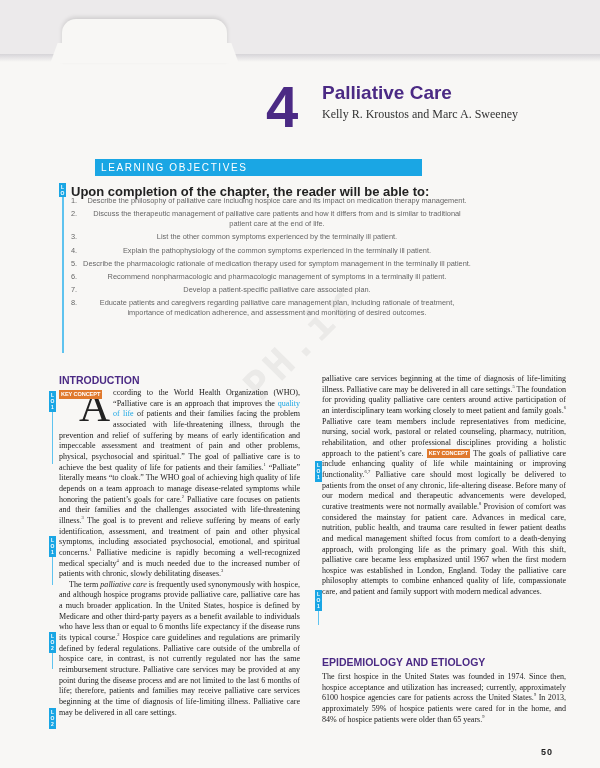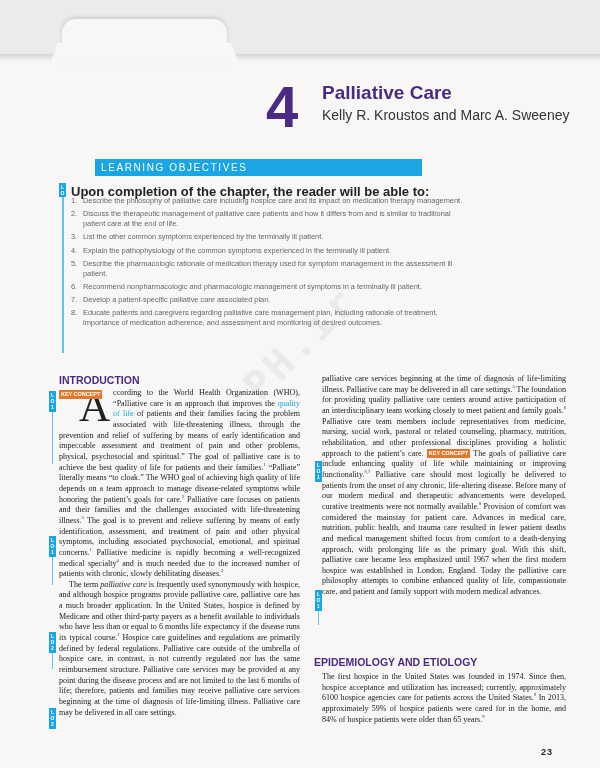--- a/index.html
+++ b/index.html
@@ -12,37 +12,37 @@
     background: linear-gradient(#d6d4d8, #f8f7f5); }
   .tab { position: absolute; left: 62px; top: 19px; width: 165px; height: 44px; background: #f8f7f5;
     border-radius: 14px 14px 0 0; z-index: 2; box-shadow: 0 -2px 4px rgba(0,0,0,0.12); }
   .tab::before { content:""; position:absolute; left:-8px; bottom:0; width:12px; height:20px; background:#f8f7f5; transform: skewX(-20deg); }
   .tab::after { content:""; position:absolute; right:-8px; bottom:0; width:12px; height:20px; background:#f8f7f5; transform: skewX(20deg); }
 
   .chapter-num { position: absolute; left: 266px; top: 78px; font-family: "Liberation Sans", sans-serif; font-weight: bold;
     font-size: 58px; color: #4b2a84; line-height: 1; letter-spacing: -2px; }
   .chapter-title { position: absolute; left: 322px; top: 82px; font-family: "Liberation Sans", sans-serif; font-weight: bold;
     font-size: 19px; color: #4b2a84; }
-  .chapter-authors { position: absolute; left: 322px; top: 107px; font-family: Liberation Sans, sans-serif;
-    font-size: 14px; color: #333; }
+  .chapter-authors { position: absolute; left: 322px; top: 107px; font-family: Liberation Serif, serif;
+    font-size: 12px; color: #333; }
 
   
   .lo-box { position: absolute; left: 59px; top: 159px; width: 363px; padding-left: 36px; }
   .lo-banner { background: #1aa6e4; height: 17px; color: #fff; font-family: "Liberation Sans", sans-serif;
     font-size: 10px; letter-spacing: 1.6px; padding: 3px 6px; }
   .lo-rule { position: absolute; left: 62px; top: 190px; width: 1.5px; height: 163px; background: #5fc3ef; }
   .lo-tag { position: absolute; width: 7px; background: #1aa6e4; color: #fff; font-family: "Liberation Sans", sans-serif;
     font-size: 5px; line-height: 6px; text-align: center; font-weight: bold; padding: 1px 0; }
   .lo-intro { position: absolute; left: 71px; top: 184px; font-family: "Liberation Sans", sans-serif; font-weight: bold;
     font-size: 13px; color: #222; }
   .lo-list { position: absolute; left: 71px; top: 196px; width: 400px; list-style: none;
     font-family: "Liberation Sans", sans-serif; font-size: 7.4px; color: #666; line-height: 10px; }
   .lo-list li { display: flex; margin-bottom: 3.2px; }
   .lo-list .num { width: 12px; flex: none; }
-  .lo-list .txt { flex: 1; }
+  .lo-list .txt { flex: 1; text-align: center; }
 
   
   .section-head { position: absolute; font-family: "Liberation Sans", sans-serif; font-weight: bold; font-size: 10.5px; color: #4b2a84; }
   .col { position: absolute; font-size: 8.05px; line-height: 10.65px; text-align: justify; color: #222; }
   .col p { text-indent: 0; }
   .col .indent { text-indent: 10px; }
   .key-concept { display: inline-block; background: #e0792d; color: #fff; font-family: "Liberation Sans", sans-serif;
     font-weight: bold; font-size: 5.6px; padding: 1px 2px; letter-spacing: -0.1px; vertical-align: 1px; line-height: 7px; }
   .dropcap { float: left; font-size: 43px; line-height: 34px; margin: 2px 3px 0 20px; font-family: "Liberation Serif", serif; }
   .link { color: #1aa6e4; }
@@ -82,21 +82,21 @@
   <li>
       <span class="num">3.</span>
       <span class="txt">List the other common symptoms experienced by the terminally ill patient.</span>
     </li>
   <li>
       <span class="num">4.</span>
       <span class="txt">Explain the pathophysiology of the common symptoms experienced in the terminally ill patient.</span>
     </li>
   <li>
       <span class="num">5.</span>
-      <span class="txt">Describe the pharmacologic rationale of medication therapy used for symptom management in the assessment ill patient.</span>
+      <span class="txt">Describe the pharmacologic rationale of medication therapy used for symptom management in the terminally ill patient.</span>
     </li>
   <li>
       <span class="num">6.</span>
       <span class="txt">Recommend nonpharmacologic and pharmacologic management of symptoms in a terminally ill patient.</span>
     </li>
   <li>
       <span class="num">7.</span>
       <span class="txt">Develop a patient-specific palliative care associated plan.</span>
     </li>
   <li>
@@ -124,18 +124,18 @@
 <div class="col" style="left:59px; top:388px; width:241px; height:372px; overflow:hidden;">
   <span class="key-concept" style="position:absolute; left:0; top:2px;">KEY CONCEPT</span>
   <span class="dropcap">A</span><span>ccording to the World Health Organization (WHO), “Palliative care is an approach that improves the </span><span class="link">quality of life</span><span> of patients and their families facing the problem associated with life-threatening illness, through the prevention and relief of suffering by means of early identification and impeccable assessment and treatment of pain and other problems, physical, psychosocial and spiritual.” The goal of palliative care is to achieve the best quality of life for patients and their families.</span><sup>1</sup><span> “Palliate” literally means “to cloak.” The WHO goal of achieving high quality of life depends on a team approach to manage disease-related symptoms while honoring the patient’s goals for care.</span><sup>2</sup><span> Palliative care focuses on patients and their families and the challenges associated with life-threatening illness.</span><sup>3</sup><span> The goal is to prevent and relieve suffering by means of early identification, assessment, and treatment of pain and other physical symptoms, including associated psychosocial, emotional, and spiritual concerns.</span><sup>1</sup><span> Palliative medicine is rapidly becoming a well-recognized medical specialty</span><sup>4</sup><span> and is much needed due to the increased number of patients with chronic, slowly debilitating diseases.</span><sup>3</sup>
   <p class="indent"><span>The term </span><em>palliative care</em><span> is frequently used synonymously with hospice, and although hospice programs provide palliative care, palliative care has a much broader application. In the United States, hospice is defined by Medicare and other third-party payers as a benefit available to individuals who have less than or equal to 6 months life expectancy if the disease runs its typical course.</span><sup>2</sup><span> Hospice care guidelines and regulations are primarily defined by federal regulations. Palliative care outside of the umbrella of hospice care, in contrast, is not currently regulated nor has the same reimbursement structure. Palliative care services may be provided at any point during the disease process and are not limited to the last 6 months of life; therefore, patients and families may receive palliative care services beginning at the time of diagnosis of life-limiting illness. Palliative care may be delivered in all care settings.</span></p>
 </div>
 
 <div class="col" style="left:322px; top:374px; width:244px; height:260px; overflow:hidden;">
   <p><span></span>palliative care services beginning at the time of diagnosis of life-limiting illness. Palliative care may be delivered in all care settings.<sup>5</sup><span> The foundation for providing quality palliative care centers around active participation of an interdisciplinary team working closely to meet patient and family goals.</span><sup>6</sup><span> Palliative care team members include representatives from medicine, nursing, social work, pastoral or related counseling, pharmacy, nutrition, rehabilitation, and other professional disciplines providing a holistic approach to the patient’s care. </span><span class="key-concept">KEY CONCEPT</span><span> The goals of palliative care include enhancing quality of life while maintaining or improving functionality.</span><sup>6,7</sup><span> Palliative care should most logically be delivered to patients from the onset of any chronic, life-altering disease. Before many of our modern medical and therapeutic advancements were developed, curative treatments were not normally available.</span><sup>8</sup><span> Provision of comfort was considered the mainstay for patient care. Advances in medical care, nutrition, public health, and trauma care resulted in fewer patient deaths and medical management shifted focus from comfort to a death-denying approach, with prolonging life as the primary goal. With this shift, palliative care became less emphasized until 1967 when the first modern hospice was established in London, England. Today the palliative care philosophy attempts to combine enhanced quality of life, compassionate care, and patient and family support with modern medical advances.</span></p>
 </div>
 
-<div class="section-head" style="left:314px; top:656px;">EPIDEMIOLOGY AND ETIOLOGY</div>
+<div class="section-head" style="left:322px; top:656px;">EPIDEMIOLOGY AND ETIOLOGY</div>
 <div class="col" style="left:322px; top:672px; width:244px;">
   <p><span>The first hospice in the United States was founded in 1974. Since then, hospice acceptance and utilization has increased; currently, approximately 6100 hospice agencies care for patients across the United States.</span><sup>9</sup><span> In 2013, approximately 59% of hospice patients were cared for in the home, and 84% of hospice patients were older than 65 years.</span><sup>9</sup></p>
 </div>
 
-<div class="page-num">23</div>
+<div class="page-num">50</div>
 
 </body></html>

